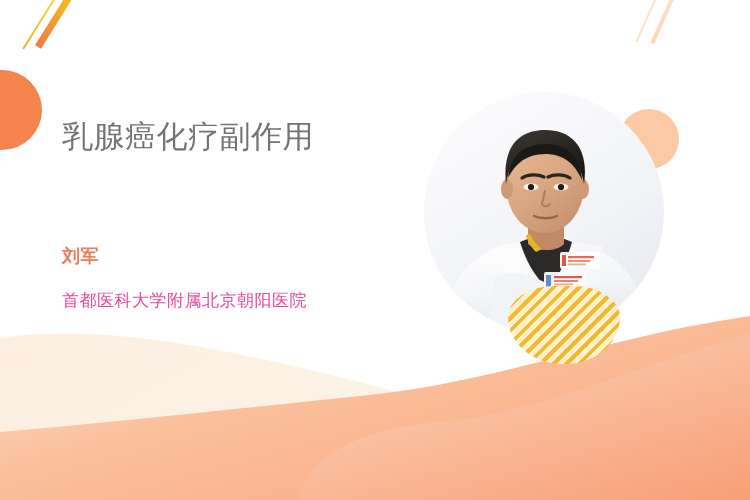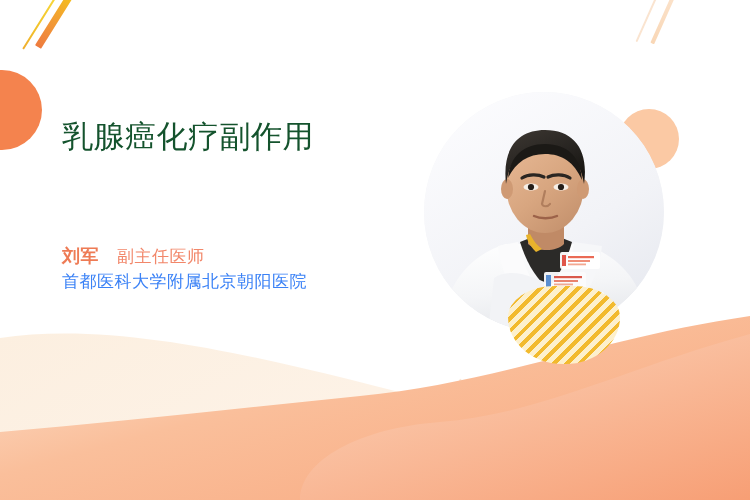--- a/index.html
+++ b/index.html
@@ -165,54 +165,54 @@
   .text-block {
     position: absolute;
     left: 62px;
     top: 118px;
     width: 350px;
   }
   .title {
     font-size: 31px;
     line-height: 1.25;
     font-weight: 400;
-    color: #14532d;
+    color: #737373;
     letter-spacing: 0.5px;
     margin: 0;
     white-space: nowrap;
   }
 
   .byline {
     position: absolute;
     left: 62px;
     top: 244px;
     width: 360px;
   }
   .name-row {
     display: flex;
     align-items: baseline;
-    gap: 18px;
-    margin-bottom: 2px;
+    gap: 4px;
+    margin-bottom: 21px;
   }
   .doctor-name {
     font-size: 18px;
     font-weight: bold;
     color: #EE7B55;
     letter-spacing: 0.5px;
   }
   .doctor-title {
     font-size: 17px;
     font-weight: 400;
     color: #F2876A;
     letter-spacing: 0.5px;
   }
   .affiliation {
     font-size: 17px;
     line-height: 1.45;
-    color: #3b82f6;
+    color: #ec4899;
     letter-spacing: 0.5px;
   }
   .affiliation div { white-space: nowrap; }
 </style>
 </head>
 <body>
 
 <div class="card">
 
   <div class="bg-layer">
@@ -346,20 +346,19 @@
 
   <div class="stripe-circle"></div>
 
   <div class="text-block">
     <h1 class="title">乳腺癌化疗副作用</h1>
   </div>
 
   <div class="byline">
     <div class="name-row">
       <span class="doctor-name">刘军</span>
-      <span class="doctor-title">副主任医师</span>
     </div>
     <div class="affiliation">
       <div>首都医科大学附属北京朝阳医院</div>
     </div>
   </div>
 
 </div>
 
 </body></html>

